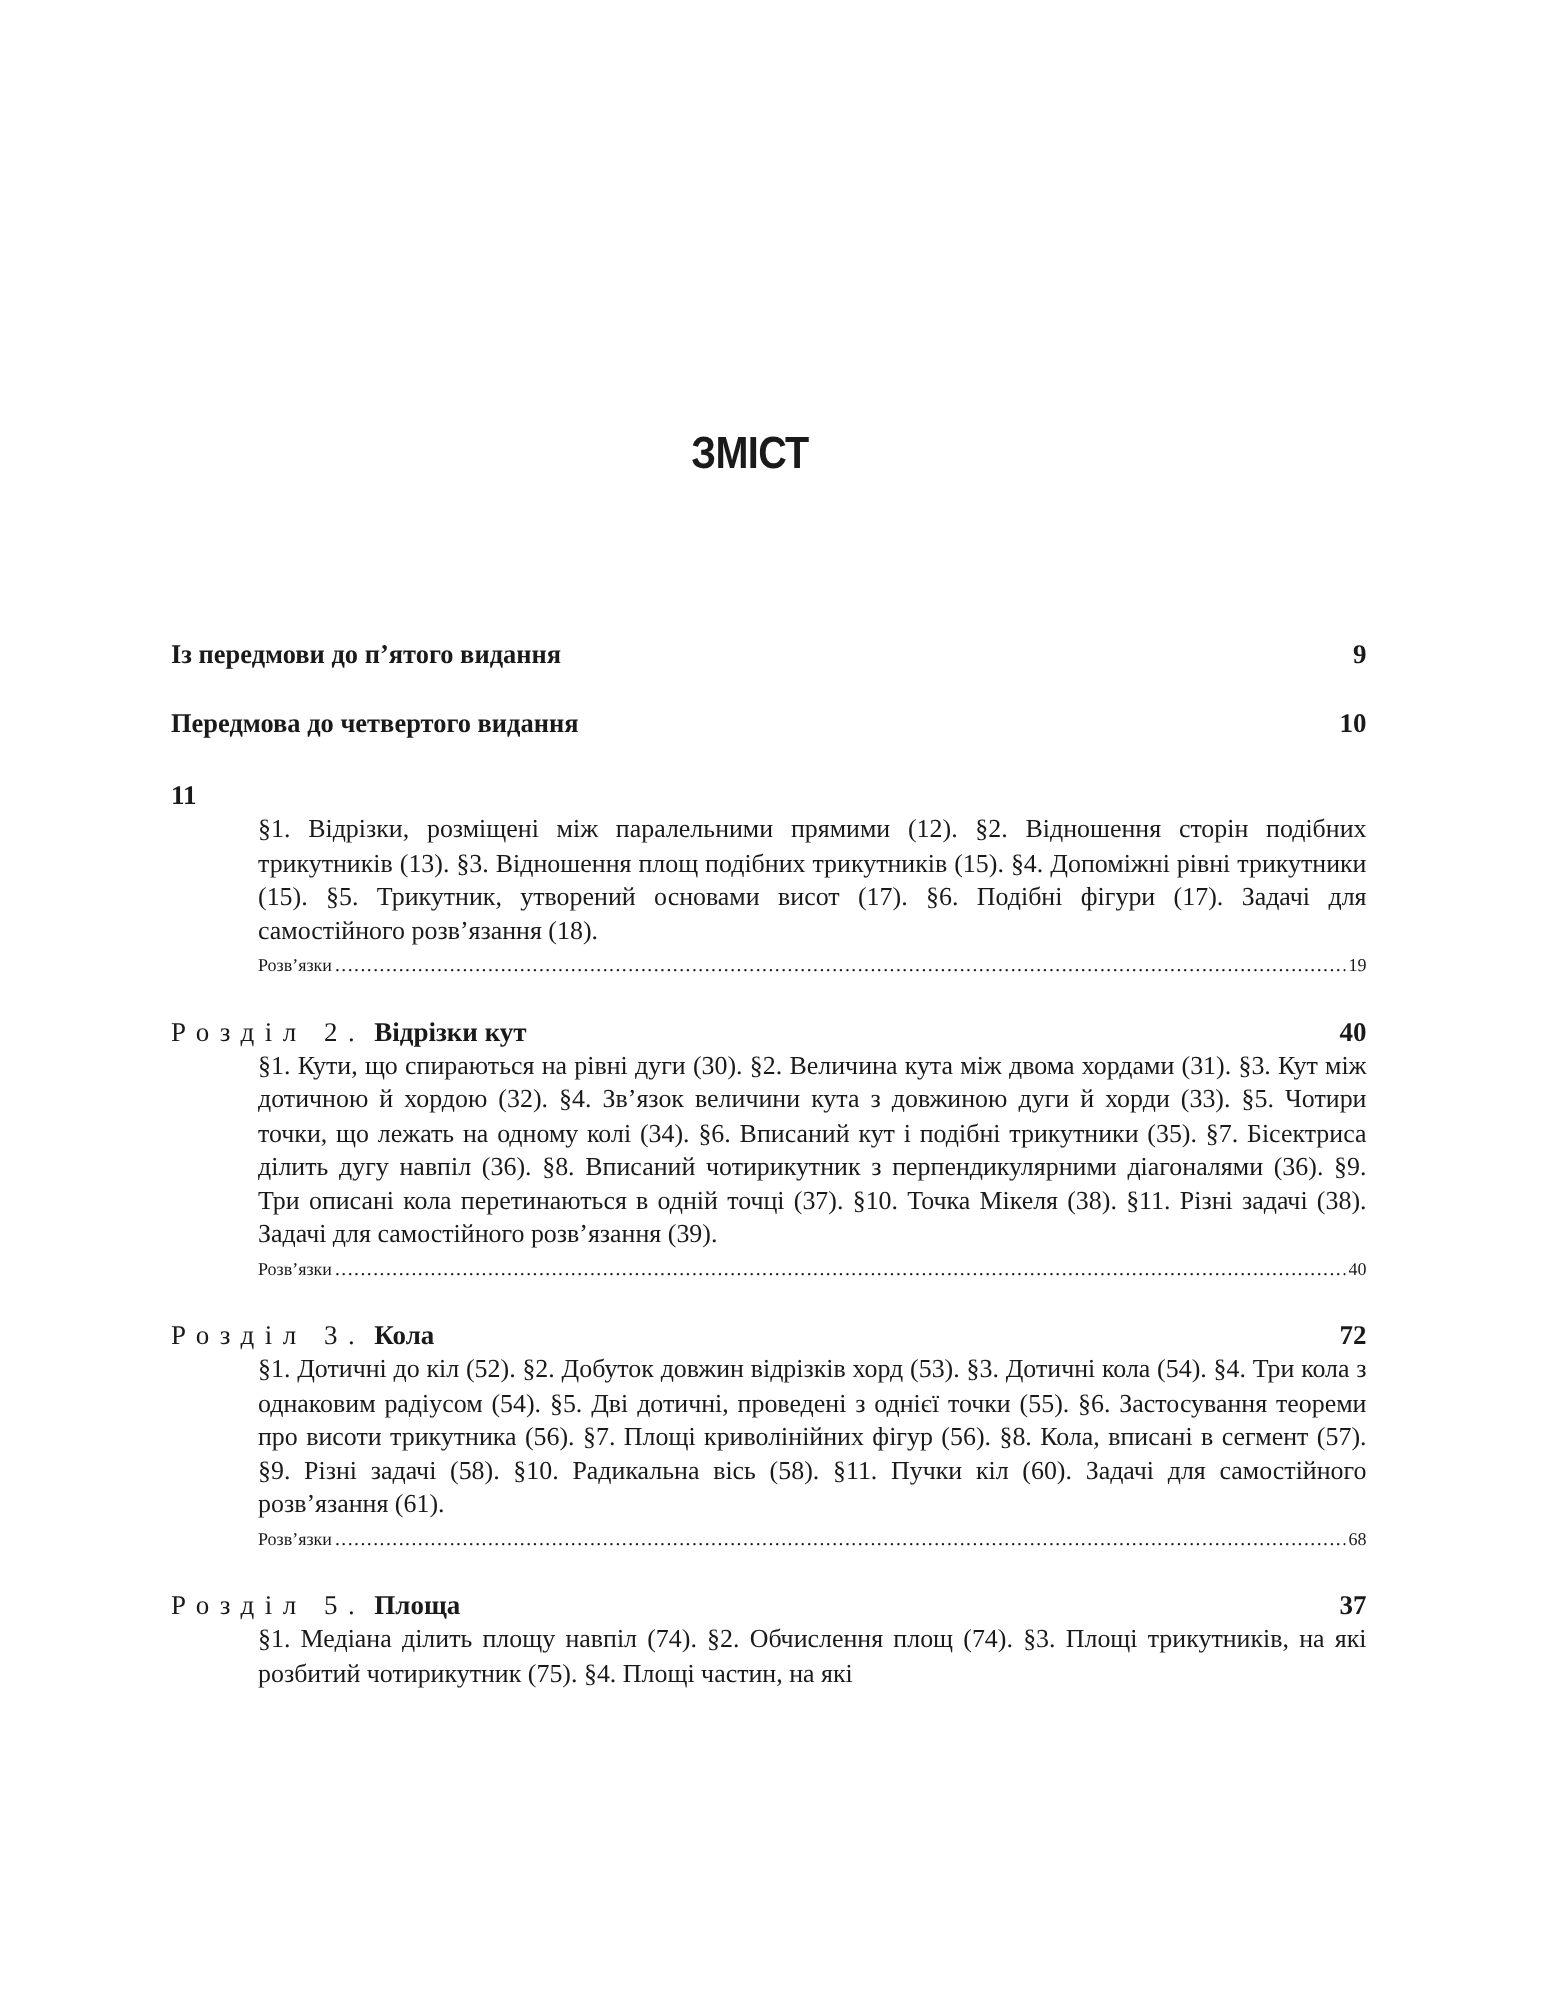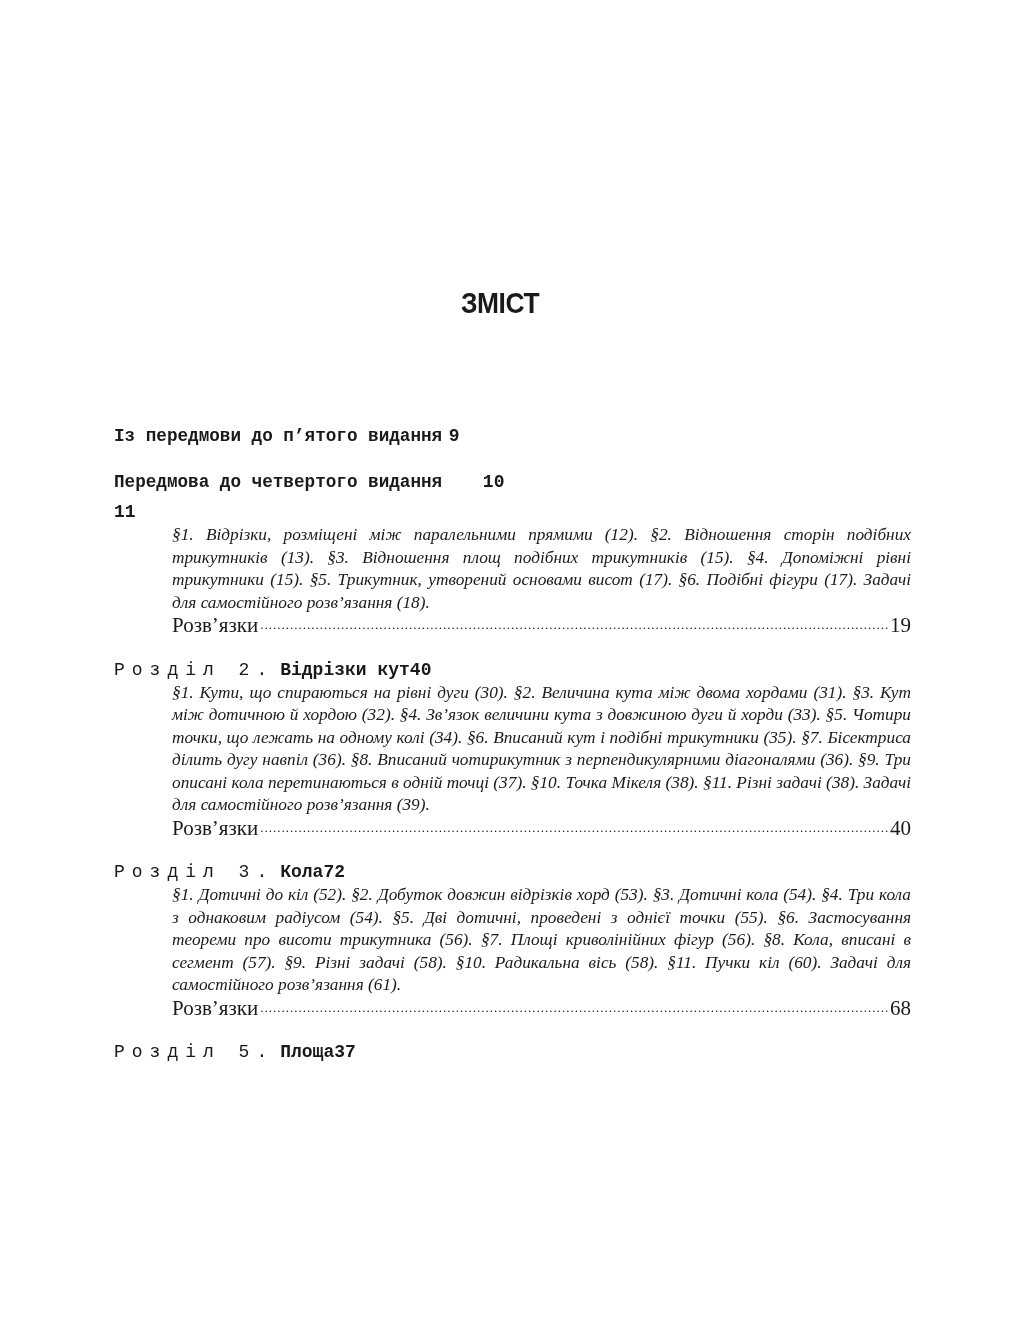--- a/index.html
+++ b/index.html
@@ -29,55 +29,55 @@
       transform-origin: 500px 0;
     }
     .toc {
       position: absolute;
       left: 114px;
       top: 424px;
       width: 797px;
     }
     .row {
       display: flex;
+      justify-content: space-between;
       align-items: baseline;
       font-size: 18px;
       line-height: 24px;
-      font-family: Liberation Mono, monospace;
+      font-family: Liberation Serif, serif;
     }
     .row .title {
       font-weight: bold;
       transform: scaleX(0.98);
       transform-origin: 0 0;
     }
     .row .page {
       font-weight: bold;
     }
     .preface-1 { margin-bottom: 22px; }
-    .preface-2 { margin-bottom: 6px; gap: 34px; }
+    .preface-2 { margin-bottom: 24px; gap: 34px; }
     .chapter { margin-bottom: 21px; }
     .chapter-label {
       font-weight: normal;
       letter-spacing: 7px;
       margin-right: 6px;
     }
     .chapter-name { font-weight: bold; }
     .body {
       margin-left: 58px;
       font-size: 17.3px;
       line-height: 22.5px;
       text-align: justify;
       font-family: "Liberation Serif", "DejaVu Serif", serif;
-      font-style: italic;
     }
     .solutions {
       margin-left: 58px;
       display: flex;
       align-items: flex-end;
-      font-size: 21px;
+      font-size: 12px;
       line-height: 22.5px;
       font-family: "Liberation Serif", "DejaVu Serif", serif;
     }
     .solutions .leader {
       flex: 1;
       overflow: hidden;
       white-space: nowrap;
       margin: 0 2px;
       font-size: 13px;
       letter-spacing: 1px;
@@ -145,15 +145,16 @@
     </div>
   </div>
 
   <div class="chapter">
     <div class="row">
       <span>
         <span class="chapter-label">Розділ 5.</span><span class="chapter-name">Площа</span>
       </span>
       <span class="page">37</span>
     </div>
+    <div class="body">§1. Медіана ділить площу навпіл (74). §2. Обчислення площ (74). §3. Площі трикутників, на які розбитий чотирикутник (75). §4. Площі частин, на які</div>
   </div>
 
 </div>
 
 </body></html>

